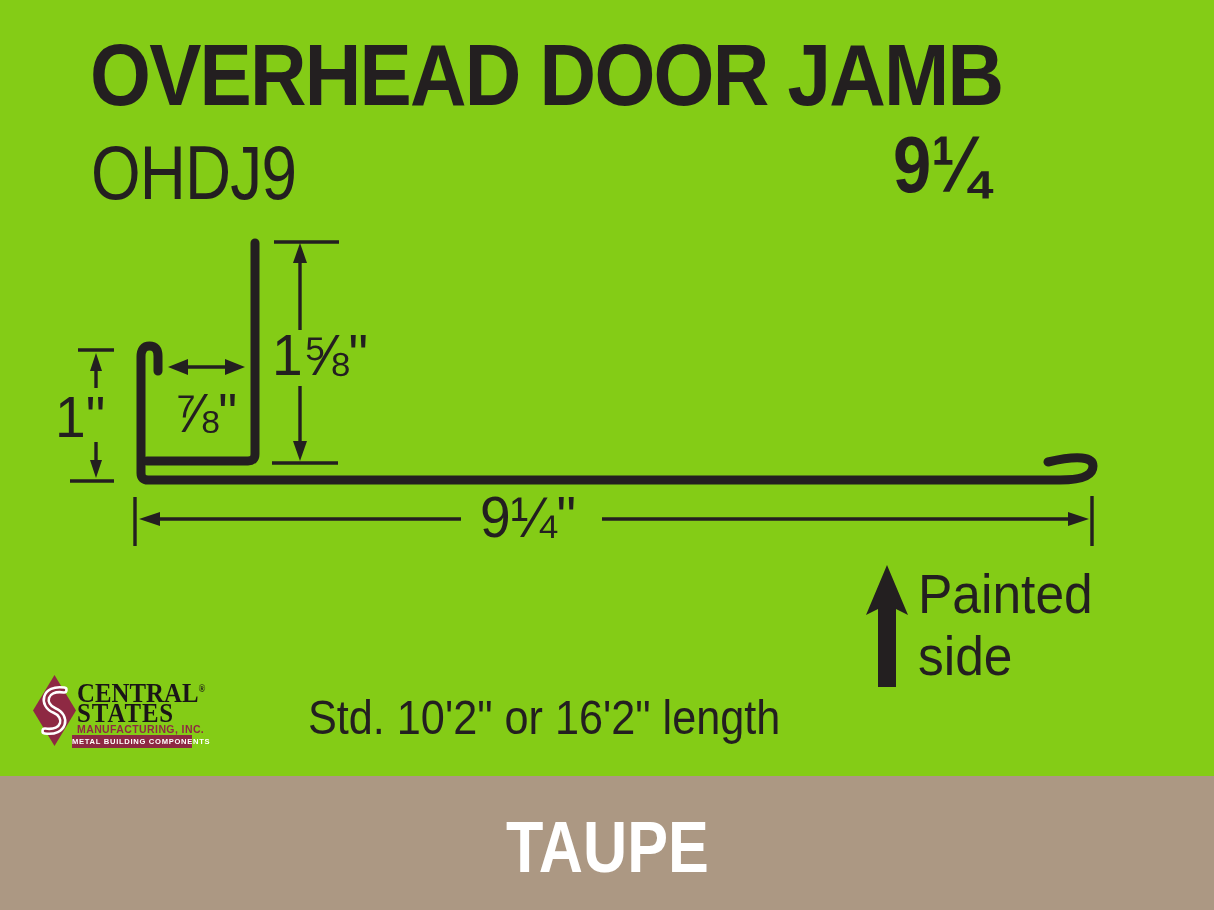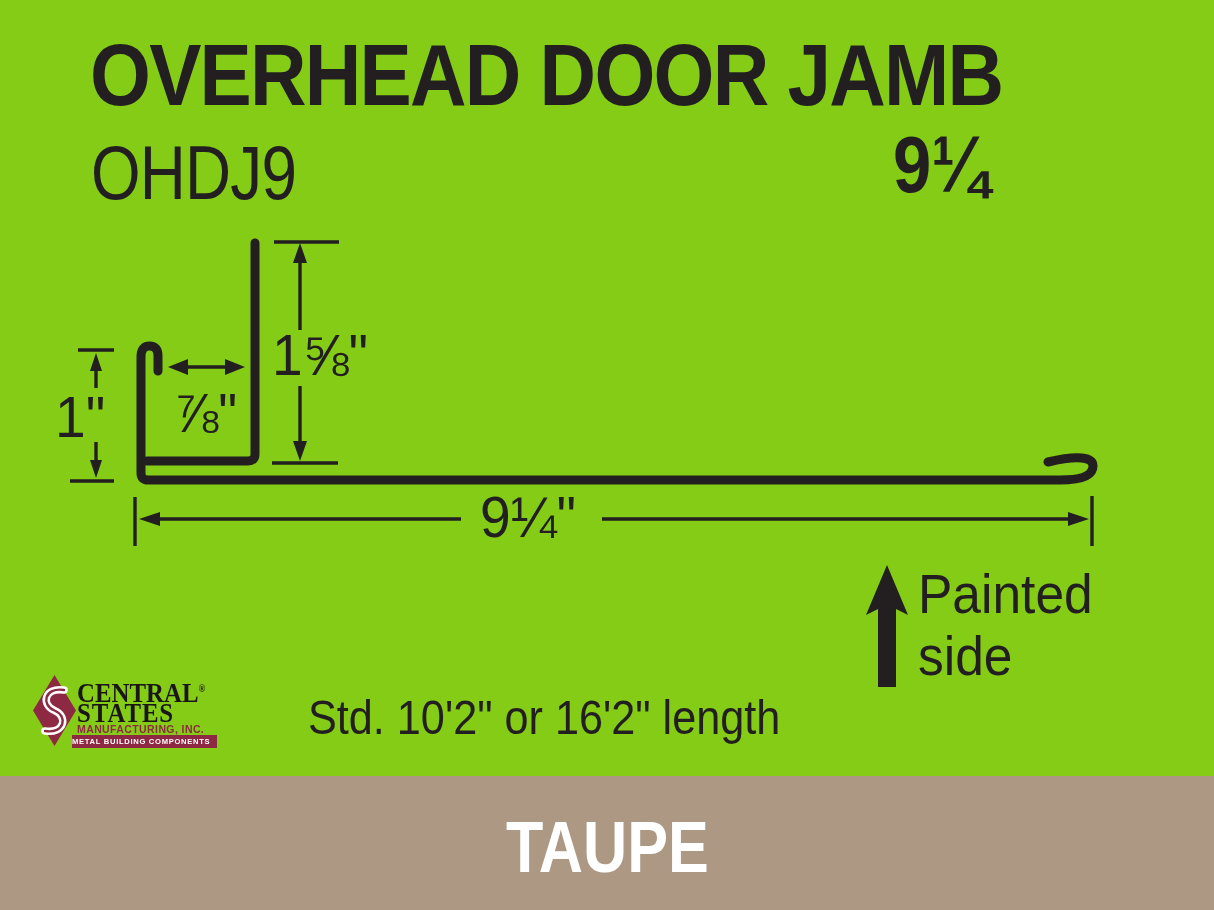--- a/index.html
+++ b/index.html
@@ -69,24 +69,24 @@
     font-family:"Liberation Serif",serif;font-weight:700;font-size:27px;line-height:1;
     color:#1a1517;white-space:nowrap;letter-spacing:1px;
     transform:scaleX(0.92);transform-origin:left top;
   }
   .logo-mfg{
     position:absolute;left:47px;top:54px;
     font-size:10.5px;font-weight:700;letter-spacing:0.4px;line-height:1;
     color:var(--brand);white-space:nowrap;
   }
   .logo-banner{
-    position:absolute;left:42px;top:65px;width:145px;height:13px;
+    position:absolute;left:42px;top:65px;width:120px;height:13px;
     background:var(--brand);color:#fff;
     font-size:7.6px;font-weight:700;letter-spacing:0.7px;line-height:13px;
-    white-space:nowrap;
+    text-align:center;white-space:nowrap;
   }
   .band{
     left:0;top:768px;width:1214px;height:142px;
     background:var(--band);
     display:flex;align-items:center;justify-content:center;margin-top:8px;
   }
   .band-label{
     color:#fff;font-size:72px;font-weight:800;line-height:1;
     transform:scaleX(0.85);
     white-space:nowrap;

